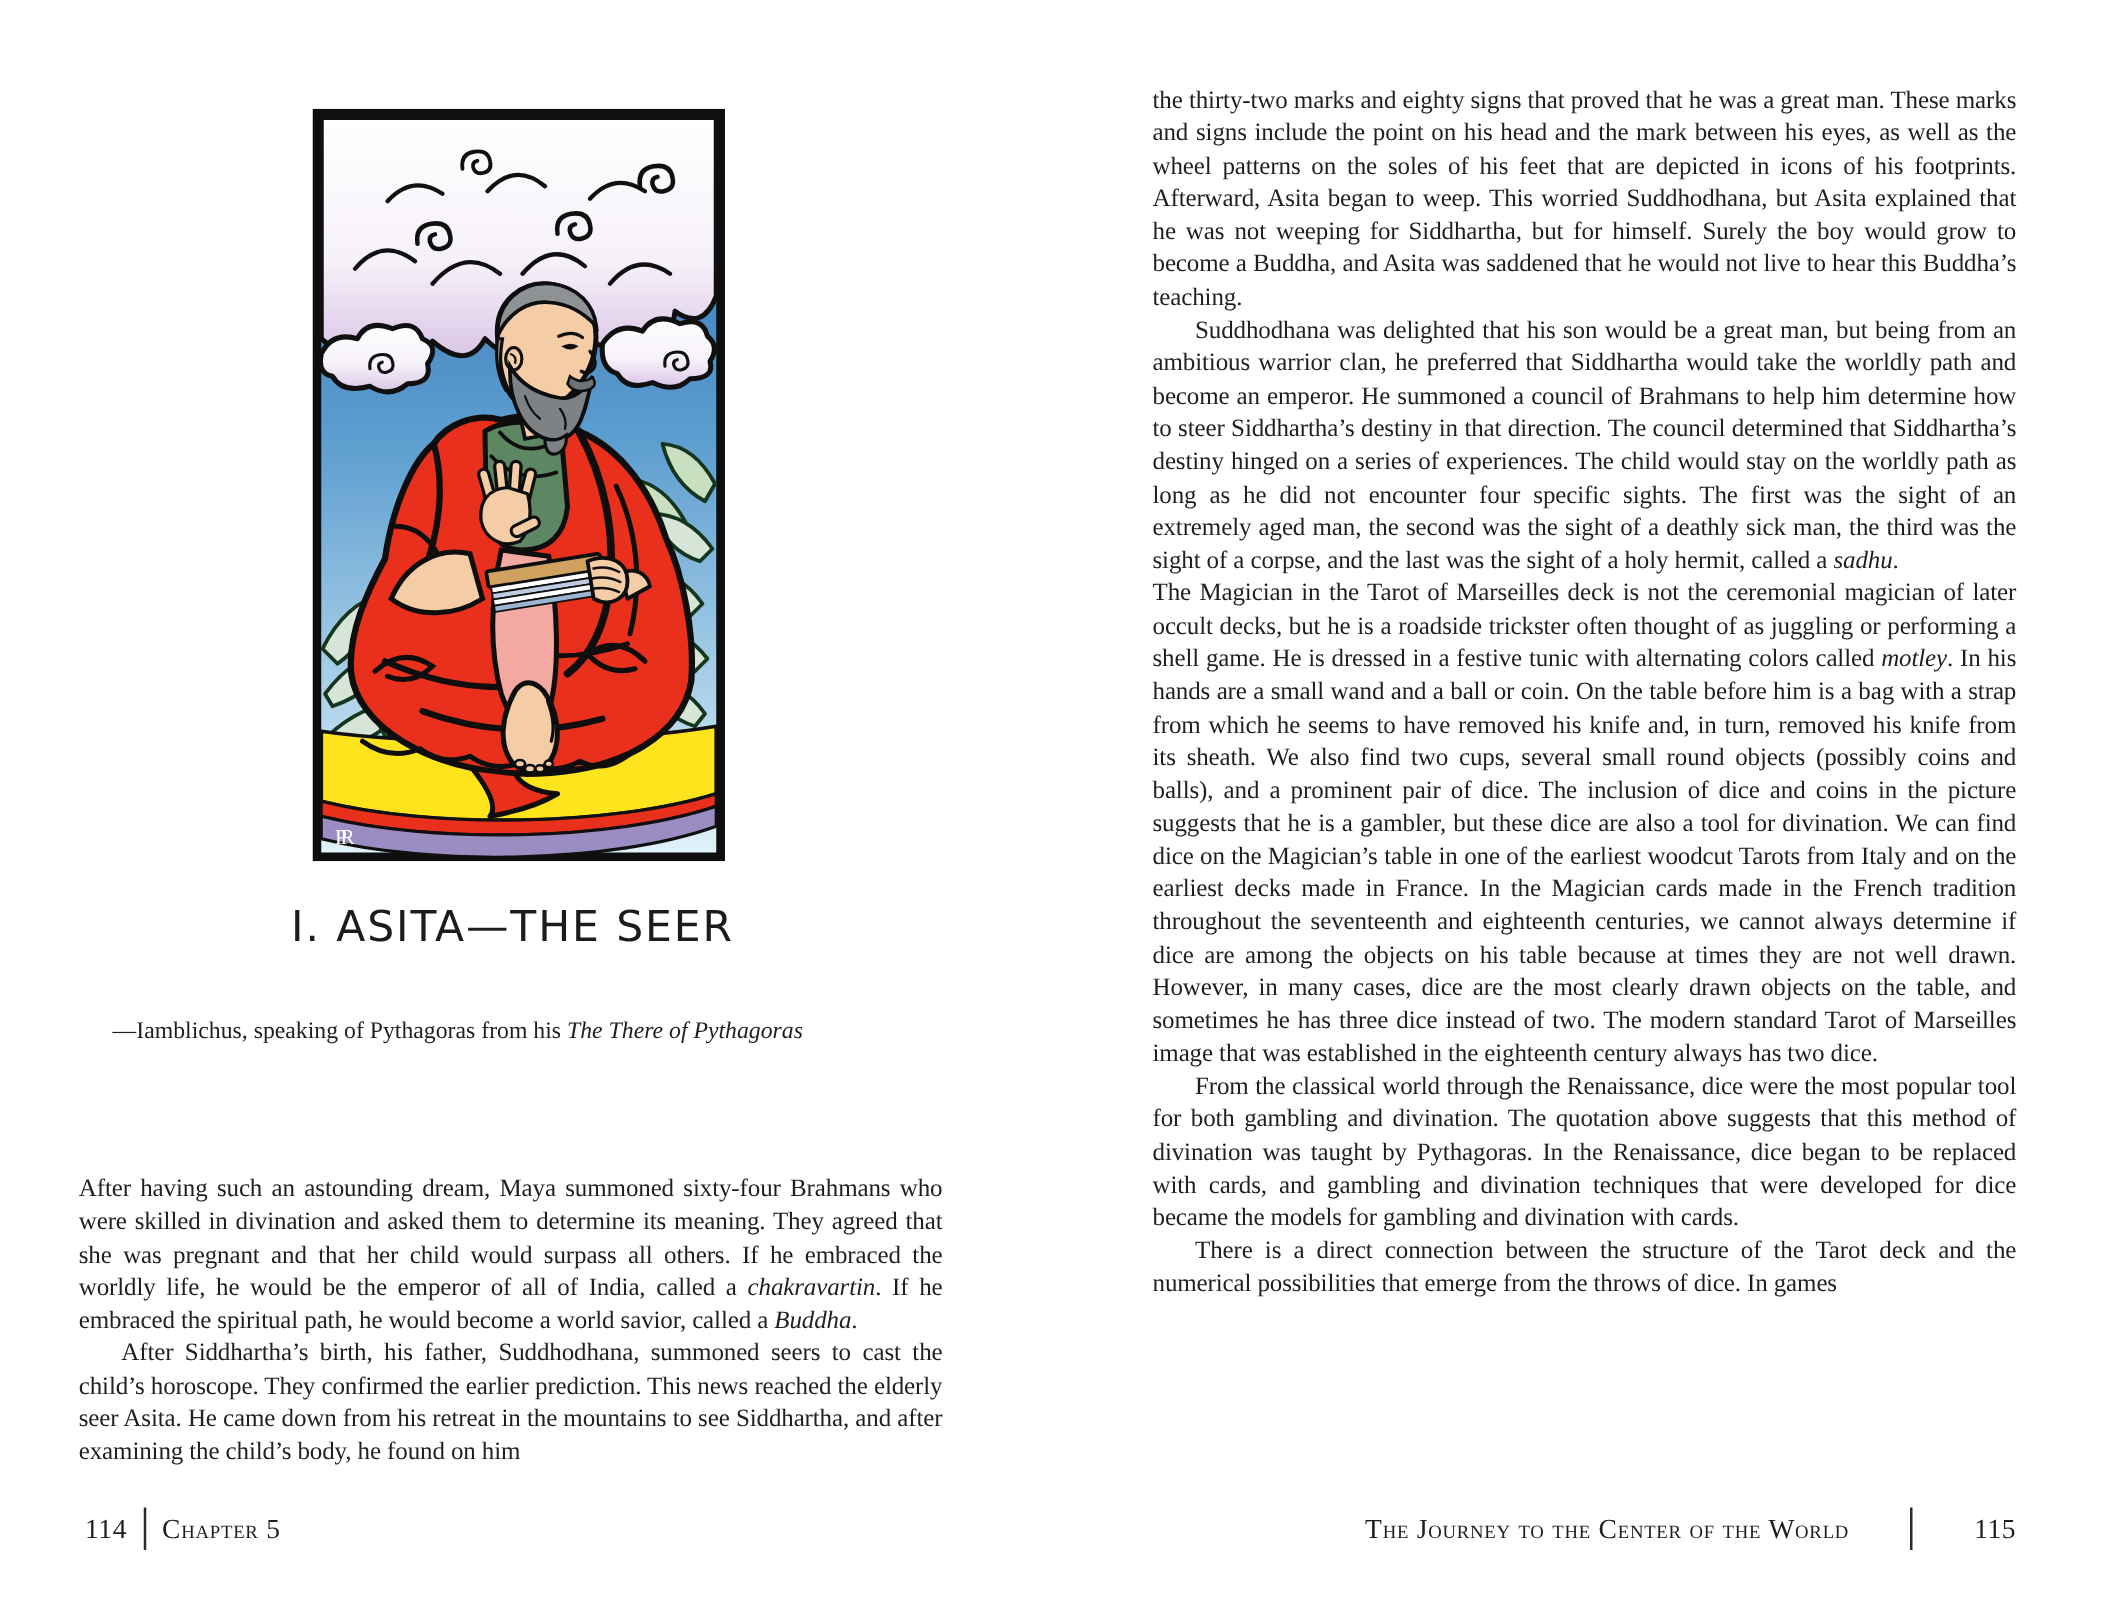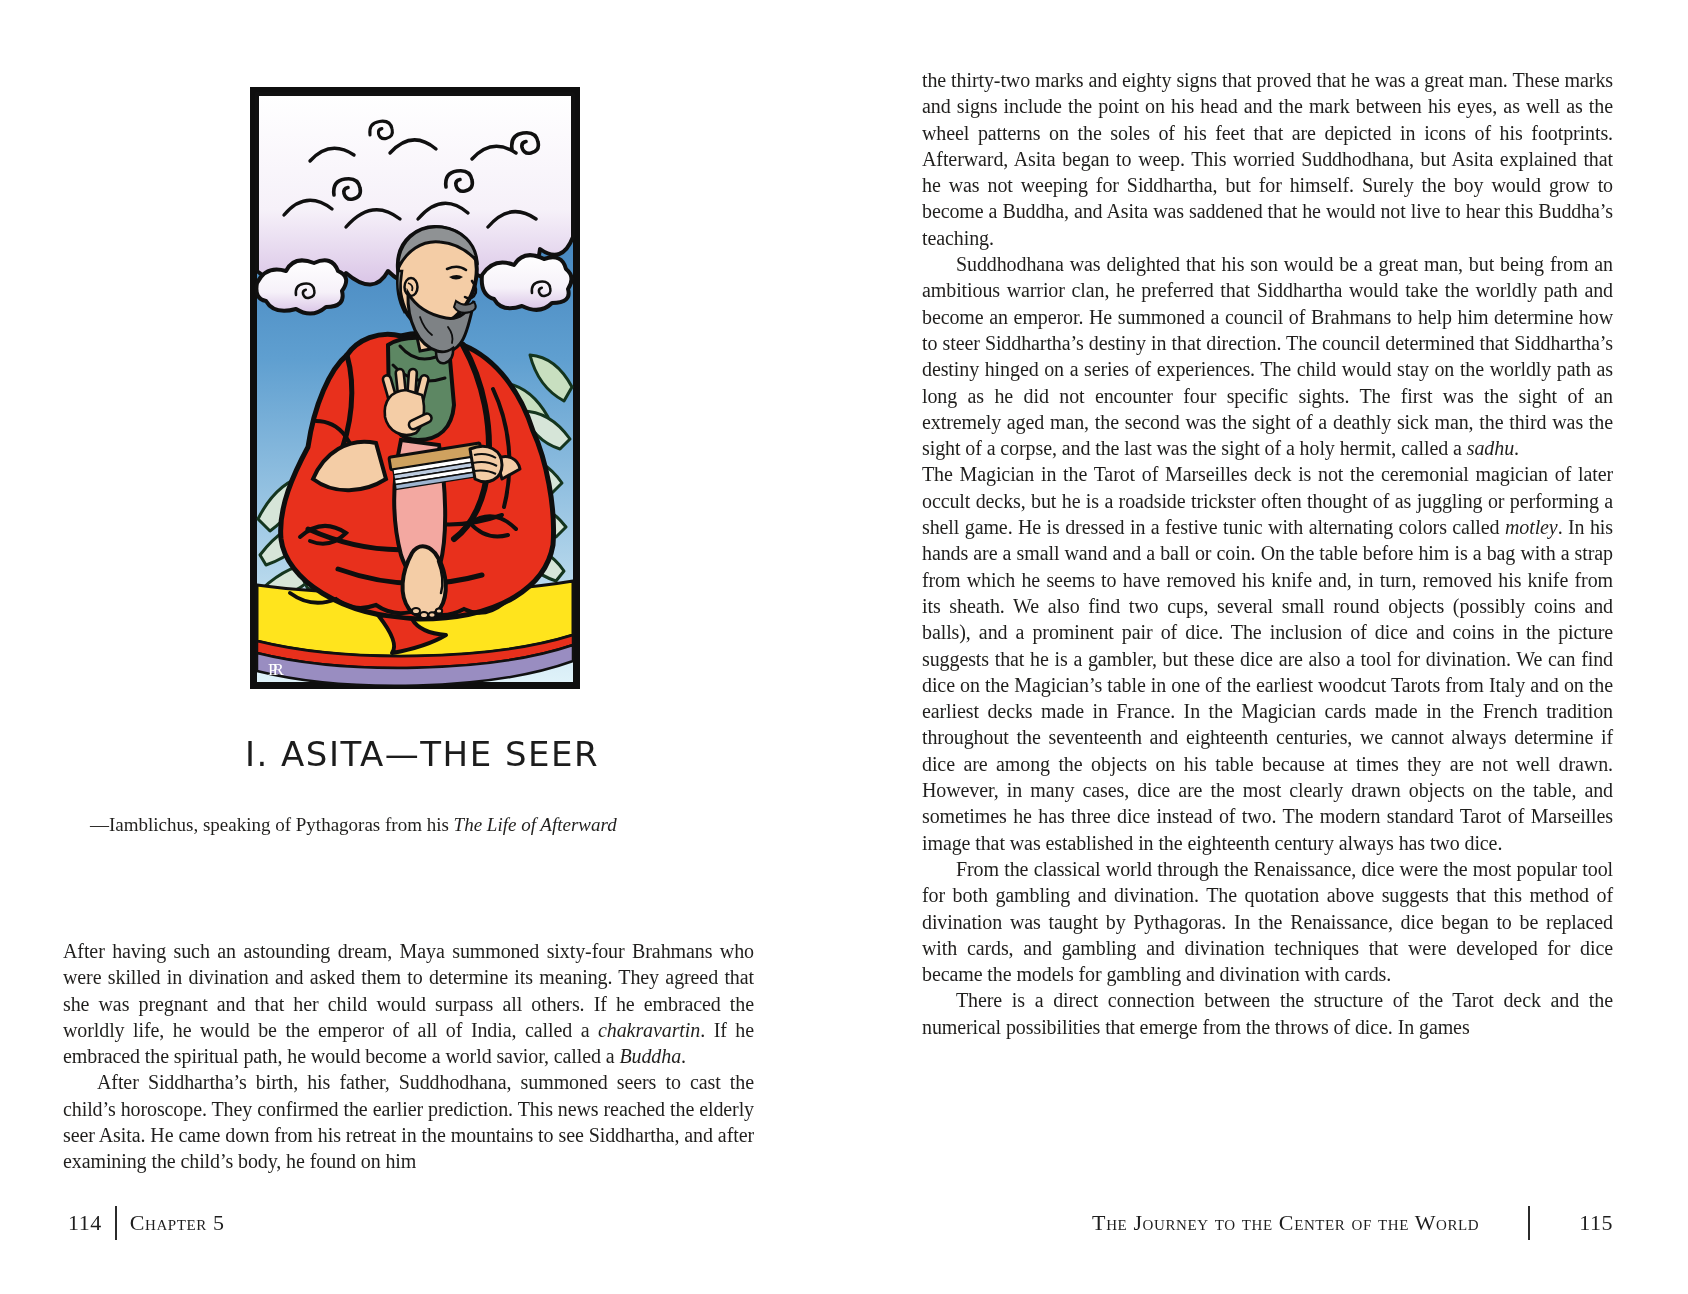--- a/index.html
+++ b/index.html
@@ -8,21 +8,21 @@
     font-family:"Liberation Serif",serif;color:#201f1d;
     -webkit-font-smoothing:antialiased;
   }
   .spread{position:relative;width:1688px;height:1294px;overflow:hidden;background:#ffffff;}
   .page{position:absolute;inset:0;}
 
   
   .illustration{position:absolute;left:234px;top:71px;width:392px;height:602px;margin:16px;}
   .chapter-title{
     position:absolute;left:410px;top:722px;transform:translateX(-50%);
-    margin:12px;font-family:"DejaVu Sans",sans-serif;font-weight:400;
+    margin:0;font-family:"DejaVu Sans",sans-serif;font-weight:400;
     font-size:34px;letter-spacing:1.5px;color:#1c1c1c;white-space:nowrap;
   }
   .epigraph{position:absolute;left:90px;top:799px;width:618px;}
   .epigraph-text{margin:0;font-size:19px;line-height:23.6px;text-align:justify;}
   .epigraph-attribution{margin:14px 0 0 0;font-size:19px;line-height:23.6px;}
   .body-text{position:absolute;font-size:20px;line-height:26.3px;text-align:justify;letter-spacing:-0.1px;}
   .body-text p{margin:0;}
   .body-text p.indent{text-indent:34px;}
   .left-body{left:63px;top:938px;width:691px;}
 
@@ -205,21 +205,21 @@
           </g>
         </g>
 
         <text x="18" y="588" font-size="17" fill="#ffffff" style="font-family:'Liberation Serif',serif;letter-spacing:-5px;">PR</text>
       </svg>
     </figure>
 
     <h1 class="chapter-title">I. ASITA—THE SEER</h1>
 
     <div class="epigraph">
-      <p class="epigraph-attribution">—Iamblichus, speaking of Pythagoras from his <i>The Life of Afterward</i></p>
+      <p class="epigraph-attribution">—Iamblichus, speaking of Pythagoras from his <i>The There of Pythagoras</i></p>
     </div>
 
     <div class="body-text left-body">
       <p>After having such an astounding dream, Maya summoned sixty-four Brahmans who were skilled in divination and asked them to determine its meaning. They agreed that she was pregnant and that her child would surpass all others. If he embraced the worldly life, he would be the emperor of all of India, called a <i>chakravartin</i>. If he embraced the spiritual path, he would become a world savior, called a <i>Buddha</i>.</p>
       <p class="indent">After Siddhartha’s birth, his father, Suddhodhana, summoned seers to cast the child’s horoscope. They confirmed the earlier prediction. This news reached the elderly seer Asita. He came down from his retreat in the mountains to see Siddhartha, and after examining the child’s body, he found on him</p>
     </div>
 
     <footer class="page-footer footer-left">
       <span class="pagenum">114</span>
       <span class="footer-divider"></span>

